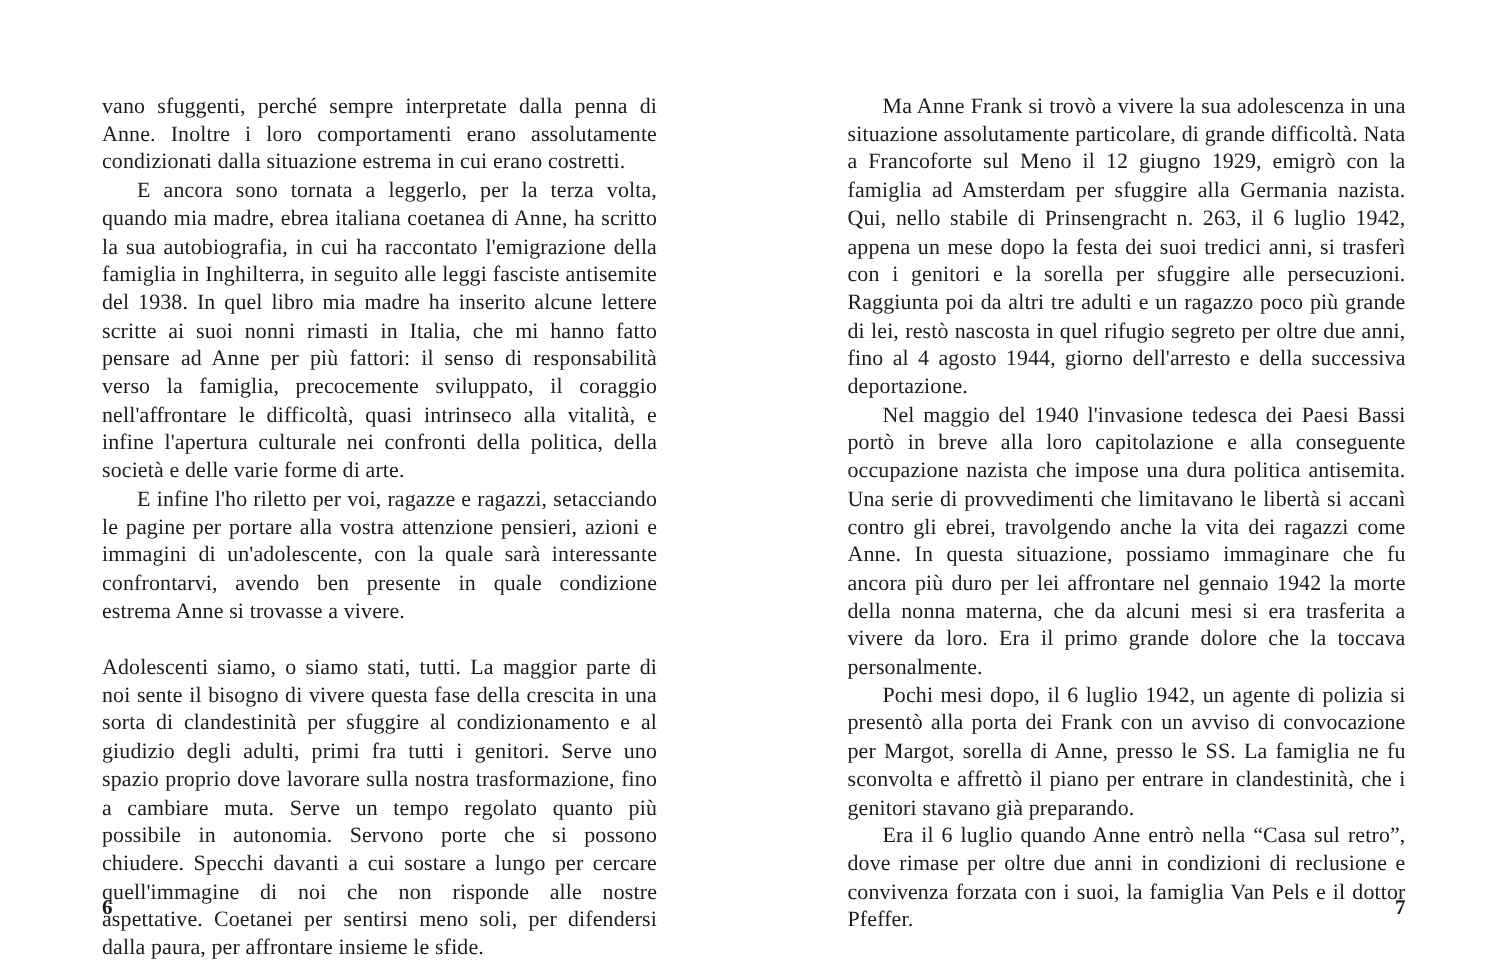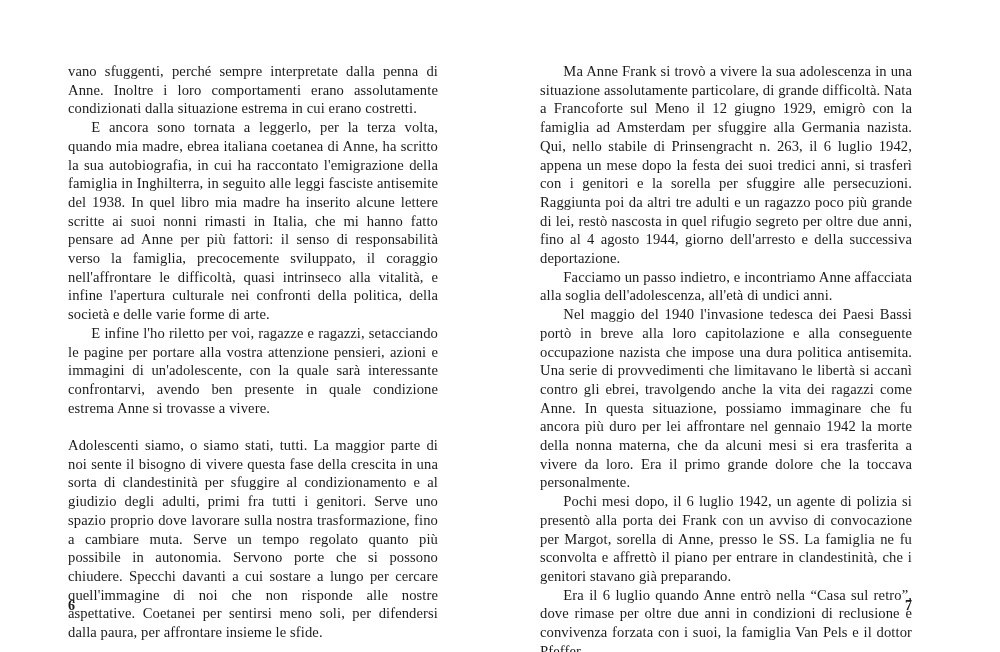--- a/index.html
+++ b/index.html
@@ -12,21 +12,21 @@
     font-family: "Liberation Serif", "DejaVu Serif", serif;
     color: #1b1b1b;
     overflow: hidden;
   }
   .page {
     position: absolute;
     top: 62px;
     height: 552px;
   }
   .page.left  { left: 68px;  width: 370px; }
-  .page.right { left: 540px; width: 372px; }
+  .page.right { left: 565px; width: 372px; }
   .para {
     font-size: 14.6px;
     line-height: 18.7px;
     text-align: justify;
     hyphens: auto;
     -webkit-hyphens: auto;
     letter-spacing: 0.1px;
   }
   .para.indent { text-indent: 1.6em; }
   .para.section-break { margin-top: 18.7px; }
@@ -50,21 +50,20 @@
       <p class="para indent">E ancora sono tornata a leggerlo, per la terza volta, quando mia madre, ebrea italiana coetanea di Anne, ha scritto la sua autobiografia, in cui ha raccontato l'emigrazione della famiglia in Inghilterra, in seguito alle leggi fasciste antisemite del 1938. In quel libro mia madre ha inserito alcune lettere scritte ai suoi nonni rimasti in Italia, che mi hanno fatto pensare ad Anne per più fattori: il senso di responsabilità verso la famiglia, precocemente sviluppato, il coraggio nell'affrontare le difficoltà, quasi intrinseco alla vitalità, e infine l'apertura culturale nei confronti della politica, della società e delle varie forme di arte.</p>
       <p class="para indent">E infine l'ho riletto per voi, ragazze e ragazzi, setacciando le pagine per portare alla vostra attenzione pensieri, azioni e immagini di un'adolescente, con la quale sarà interessante confrontarvi, avendo ben presente in quale condizione estrema Anne si trovasse a vivere.</p>
       <p class="para flush section-break">Adolescenti siamo, o siamo stati, tutti. La maggior parte di noi sente il bisogno di vivere questa fase della crescita in una sorta di clandestinità per sfuggire al condizionamento e al giudizio degli adulti, primi fra tutti i genitori. Serve uno spazio proprio dove lavorare sulla nostra trasformazione, fino a cambiare muta. Serve un tempo regolato quanto più possibile in autonomia. Servono porte che si possono chiudere. Specchi davanti a cui sostare a lungo per cercare quell'immagine di noi che non risponde alle nostre aspettative. Coetanei per sentirsi meno soli, per difendersi dalla paura, per affrontare insieme le sfide.</p>
     </div>
     <div class="page-num num-left">6</div>
   </section>
 
   <section class="page right">
     <div class="text-block">
       <p class="para indent">Ma Anne Frank si trovò a vivere la sua adolescenza in una situazione assolutamente particolare, di grande difficoltà. Nata a Francoforte sul Meno il 12 giugno 1929, emigrò con la famiglia ad Amsterdam per sfuggire alla Germania nazista. Qui, nello stabile di Prinsengracht n. 263, il 6 luglio 1942, appena un mese dopo la festa dei suoi tredici anni, si trasferì con i genitori e la sorella per sfuggire alle persecuzioni. Raggiunta poi da altri tre adulti e un ragazzo poco più grande di lei, restò nascosta in quel rifugio segreto per oltre due anni, fino al 4 agosto 1944, giorno dell'arresto e della successiva deportazione.</p>
-      <p class="para indent">Facciamo un passo indietro, e incontriamo Anne affacciata alla soglia dell'adolescenza, all'età di undici anni.</p>
       <p class="para indent">Nel maggio del 1940 l'invasione tedesca dei Paesi Bassi portò in breve alla loro capitolazione e alla conseguente occupazione nazista che impose una dura politica antisemita. Una serie di provvedimenti che limitavano le libertà si accanì contro gli ebrei, travolgendo anche la vita dei ragazzi come Anne. In questa situazione, possiamo immaginare che fu ancora più duro per lei affrontare nel gennaio 1942 la morte della nonna materna, che da alcuni mesi si era trasferita a vivere da loro. Era il primo grande dolore che la toccava personalmente.</p>
       <p class="para indent">Pochi mesi dopo, il 6 luglio 1942, un agente di polizia si presentò alla porta dei Frank con un avviso di convocazione per Margot, sorella di Anne, presso le SS. La famiglia ne fu sconvolta e affrettò il piano per entrare in clandestinità, che i genitori stavano già preparando.</p>
       <p class="para indent">Era il 6 luglio quando Anne entrò nella “Casa sul retro”, dove rimase per oltre due anni in condizioni di reclusione e convivenza forzata con i suoi, la famiglia Van Pels e il dottor Pfeffer.</p>
     </div>
     <div class="page-num num-right">7</div>
   </section>
 
 </div>
 
 </body></html>

